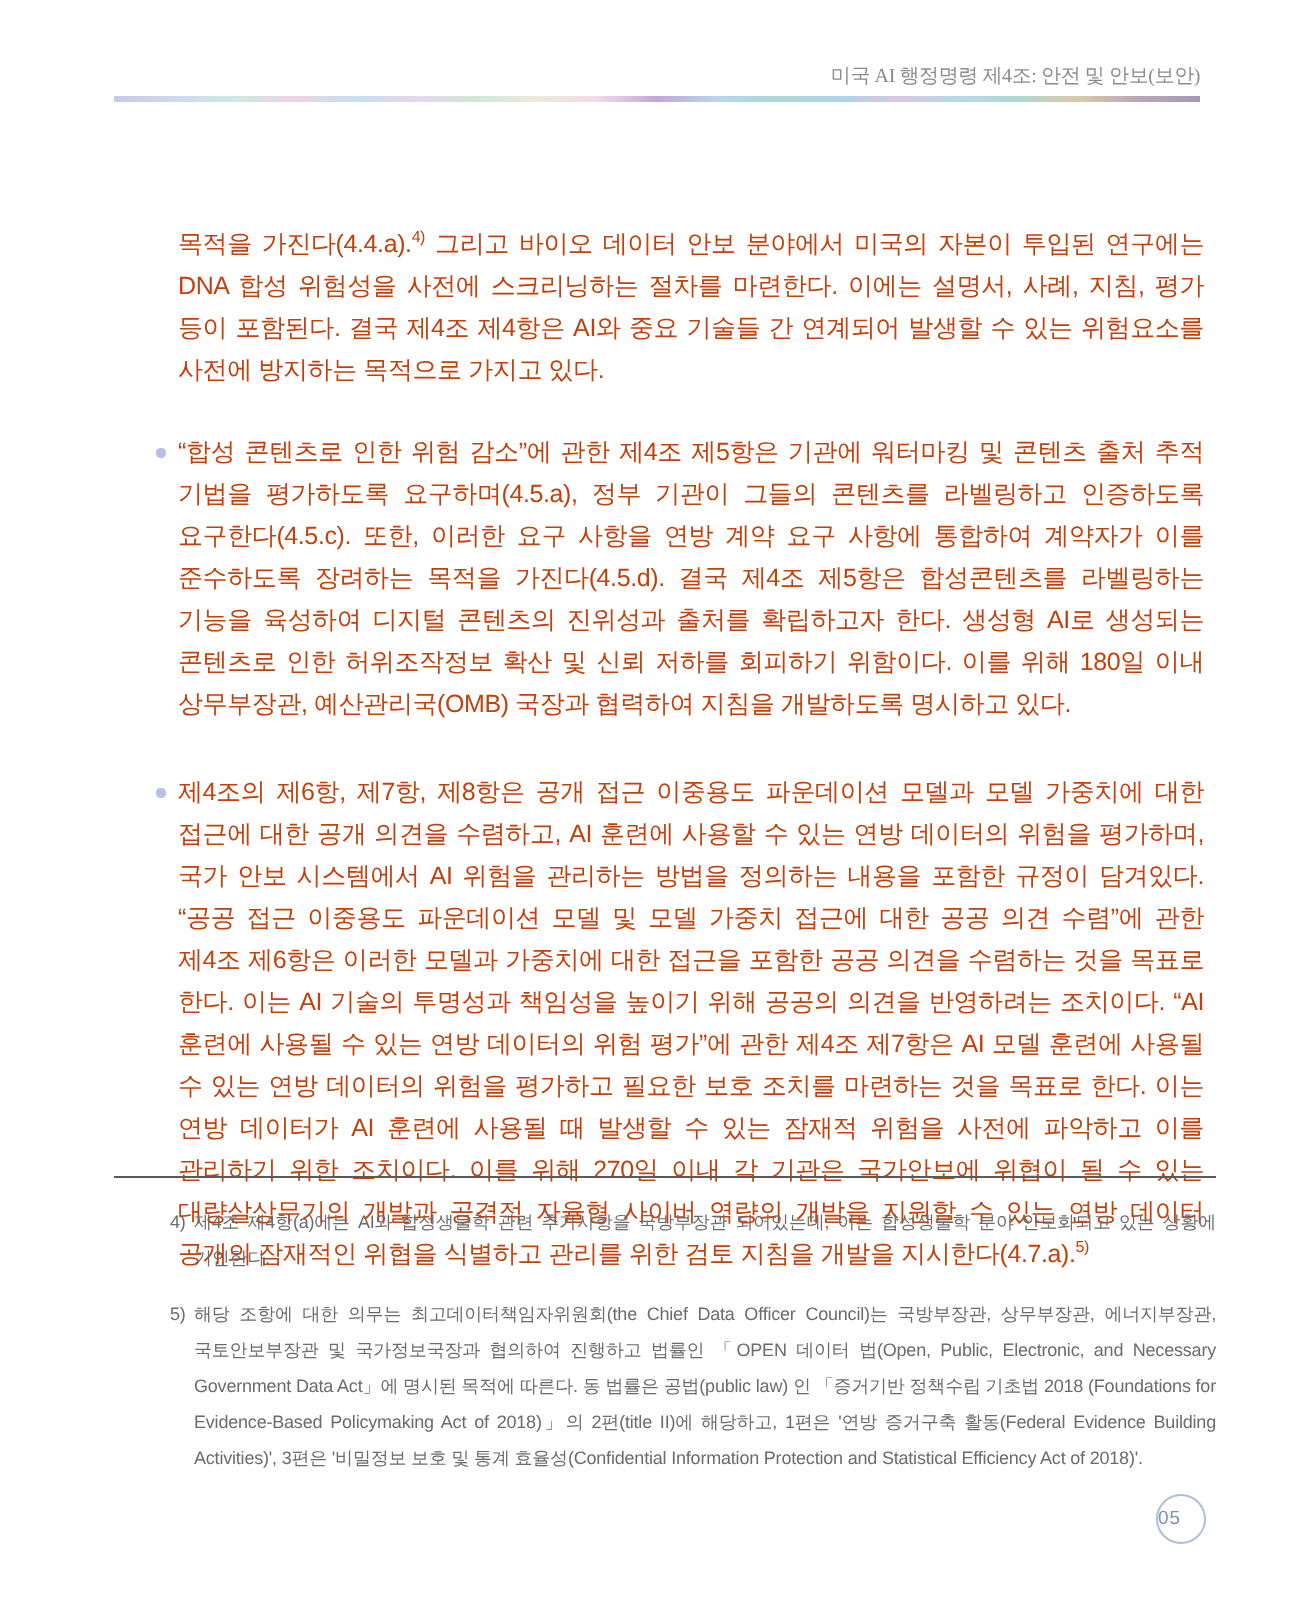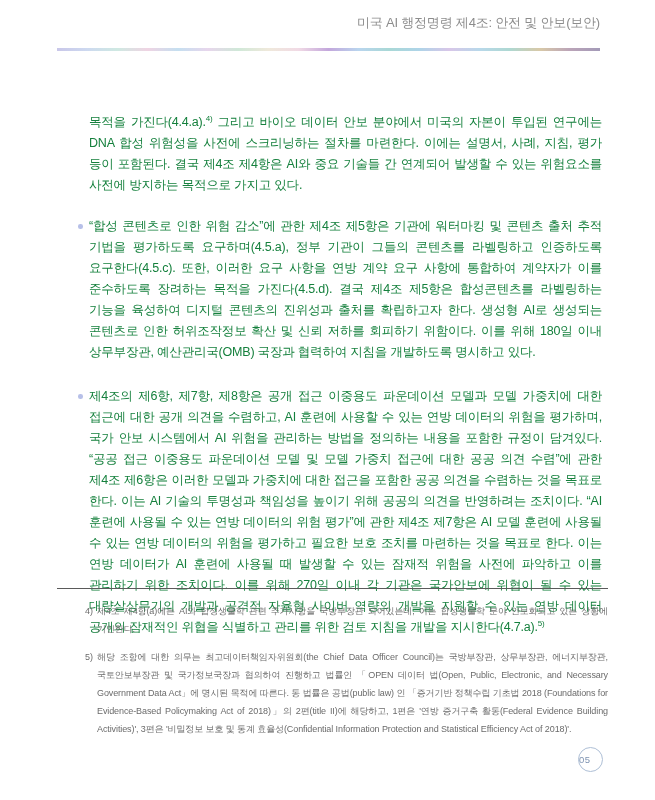--- a/index.html
+++ b/index.html
@@ -5,31 +5,31 @@
   * { margin:0; padding:0; box-sizing:border-box; }
   html,body { background:#ffffff; }
   .page {
     position:relative;
     width:655px; height:800px;
     background:#ffffff;
     font-family:"Liberation Sans", sans-serif;
     overflow:hidden;
   }
   .running-head {
-    position:absolute; top:14px; right:55px;
-    font-size:13px; color:#8c8c8c; letter-spacing:-0.2px;
+    position:absolute; top:31px; right:55px;
+    font-size:10px; color:#8c8c8c; letter-spacing:-0.2px;font-family:Liberation Serif, serif;
   }
   .gradient-rule {
     position:absolute; top:48px; left:57px;
     width:543px; height:3px;
     background:#d8d4e8; 
   }
   .content {
     position:absolute; top:112px; left:89px; width:513px;
-    font-size:12.5px; line-height:21px; color:#15803d;
+    font-size:12.5px; line-height:21px; color:#c2410c;
     text-align:justify; word-break:keep-all; letter-spacing:-0.2px;
   }
   .para { margin-bottom:20px; }
   .bullet-item { position:relative; margin-bottom:23px; }
   .bullet-dot {
     position:absolute; left:-11px; top:8px;
     width:4.5px; height:4.5px; border-radius:50%;
     background:var(--bullet, #b7c0e8);
   }
   sup.fn-ref { font-size:8px; line-height:0; vertical-align:super; }

